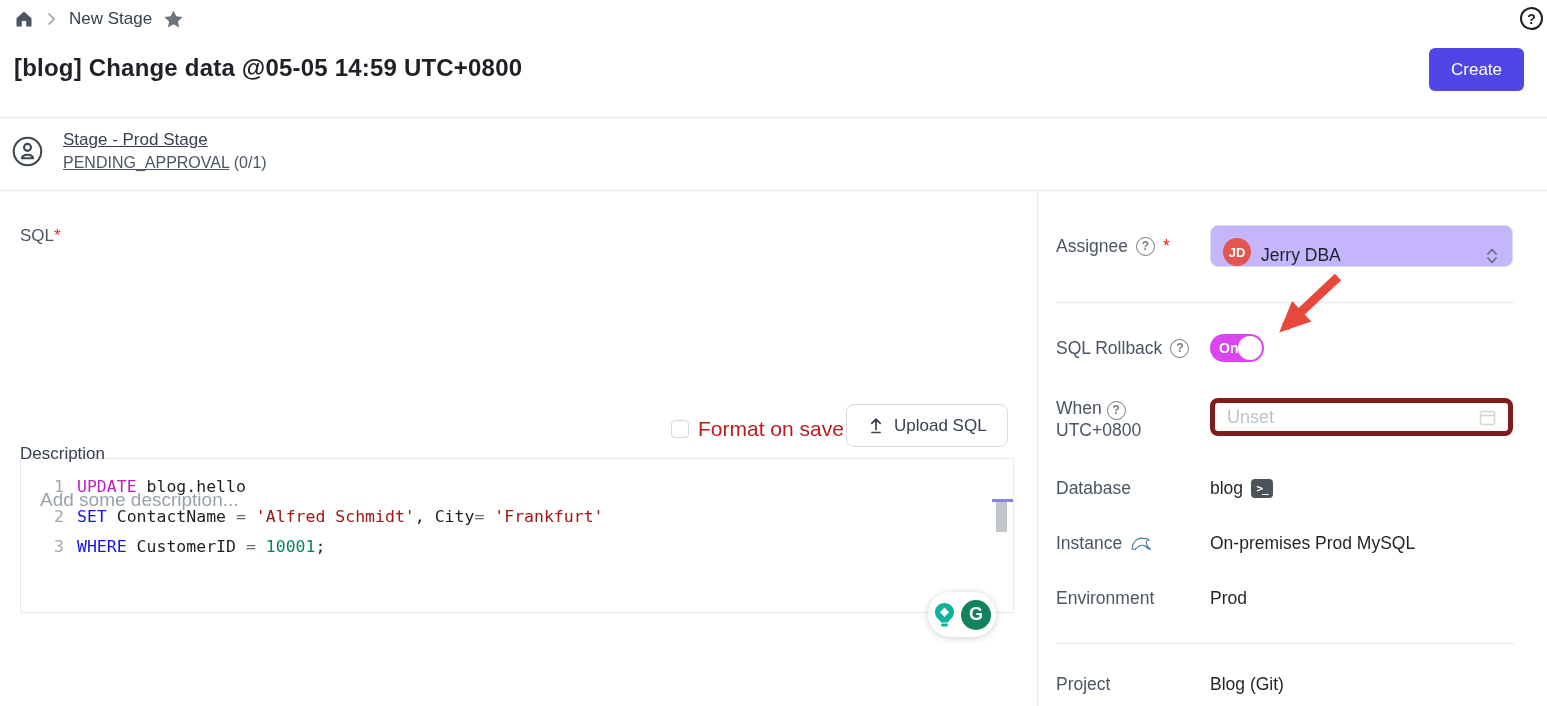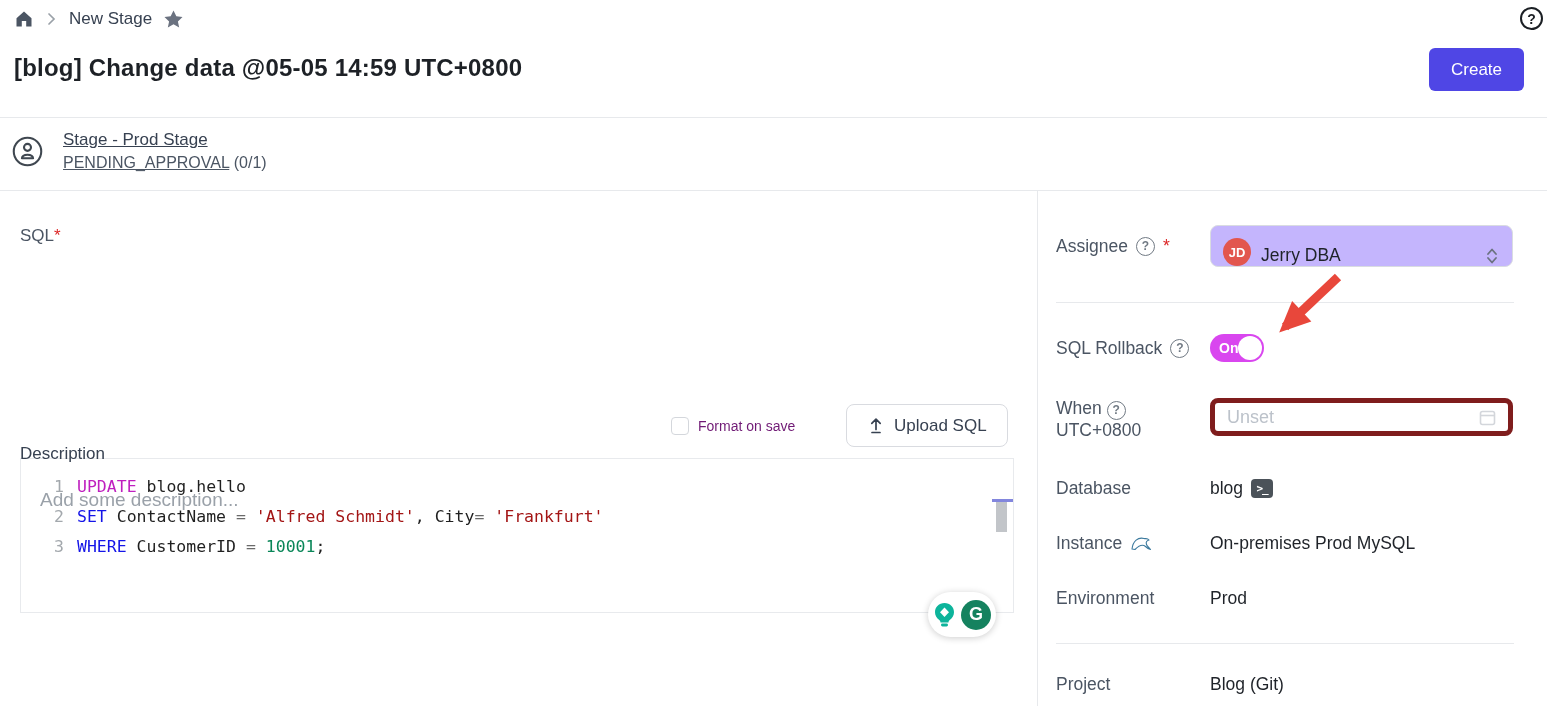--- a/index.html
+++ b/index.html
@@ -37,21 +37,21 @@
   .stage-status-line { font-size: 16px; color: #4b5563; }
   .stage-status-line a { color: #4b5563; text-decoration: underline; }
   .stage-count { text-decoration: none; }
 
   
   .main-left { left: 0; top: 190px; width: 1037px; height: 516px; }
   .sql-label { left: 20px; top: 226px; font-size: 17px; color: #4b5563; }
   .req { color: #dc2626; }
   .fos-group { left: 671px; top: 227px; display: flex; align-items: center; gap: 9px; }
   .checkbox { width: 18px; height: 18px; border: 1px solid #d4d7dc; border-radius: 4px; background: #fff; }
-  .fos-label { font-size: 14px; color: #701a75; }
+  .fos-label { font-size: 21px; color: #b91c1c; }
   .upload-btn {
     left: 846px; top: 214px; height: 43px; padding: 12px 20px; background: #fff;
     border: 1px solid #d9dbe0; border-radius: 8px; font-size: 17px; color: #374151;
     font-family: inherit; display: flex; align-items: center; gap: 9px; cursor: pointer;
   }
 
   
   .editor {
     left: 20px; top: 268px; width: 994px; height: 155px;
     border: 1px solid #e8eaed; background: #fff; padding-top: 13px;

